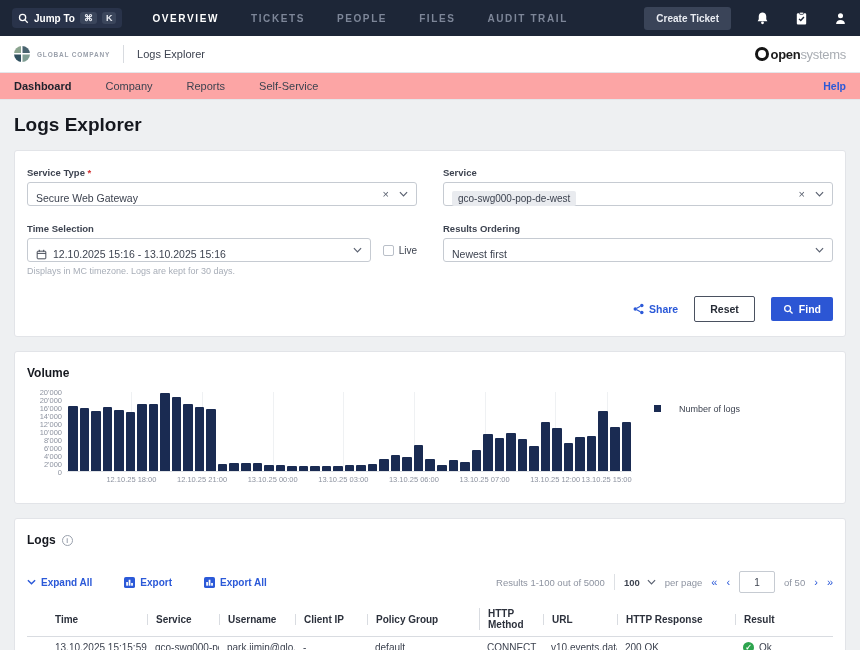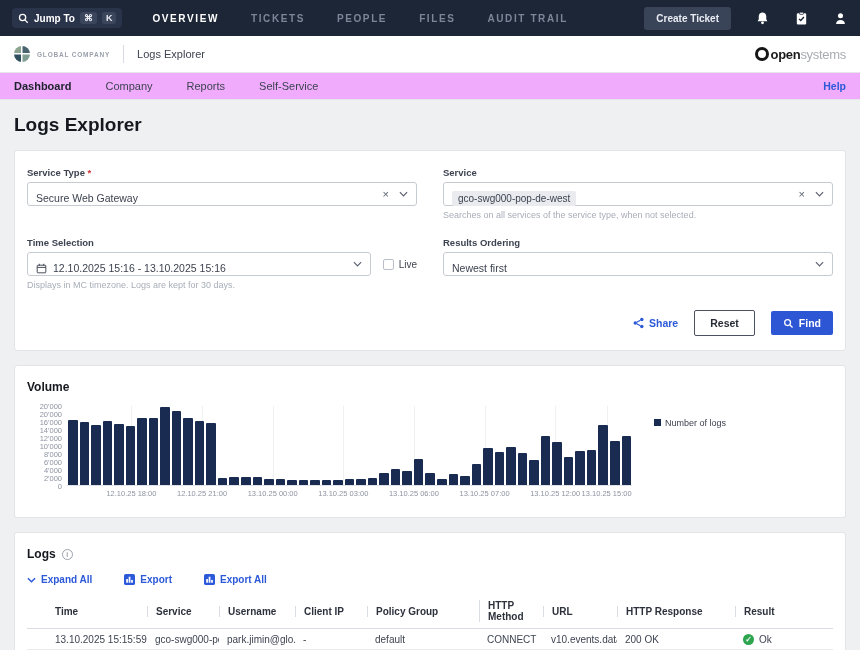--- a/index.html
+++ b/index.html
@@ -29,21 +29,21 @@
                  conic-gradient(#49636f 0 25%, #7f9d93 0 50%, #2f4f5e 0 75%, #8ba48f 0 100%); }
   .company-name { font-size:6.5px; font-weight:bold; letter-spacing:.8px; color:#9aa0ab; margin-left:7px; }
   .crumb-divider { width:1px; height:18px; background:#d8dbe0; margin:0 13px; }
   .crumb-title { font-size:11px; color:#3d4350; }
   .oslogo { margin-left:auto; display:flex; align-items:center; }
   .oslogo .oring { width:14px; height:14px; border:3px solid #151515; border-radius:50%; margin-right:2px; }
   .oslogo .b1 { font-size:13px; font-weight:bold; color:#1b1b1b; letter-spacing:-.3px; }
   .oslogo .b2 { font-size:13px; color:#a9adb3; letter-spacing:-.3px; }
 
   
-  .subnav { height:27px; background:#f0abfc; border-bottom:1px solid #e4e6ea; display:flex;
+  .subnav { height:27px; background:#fca5a5; border-bottom:1px solid #e4e6ea; display:flex;
             align-items:center; padding:0 14px; gap:34px; }
   .subnav span { font-size:11px; color:#3d4350; cursor:pointer; }
   .subnav span.active { font-weight:bold; color:#1d212b; }
   .subnav .help { margin-left:auto; color:#2b59d8; font-weight:bold; font-size:10.5px; }
 
   
   main { padding:12px 14px; }
   h1.page-title { font-size:19px; font-weight:bold; color:#15181f; margin:2px 0 14px; }
 
   .card { background:#fff; border:1px solid #e2e4e8; border-radius:3px; padding:14px 12px; }
@@ -77,31 +77,31 @@
   .sec-title { font-size:12px; font-weight:bold; color:#15181f; }
   .chart-wrap { display:flex; margin-top:12px; }
   .y-axis { width:40px; position:relative; height:80px; flex:none; }
   .ytick { position:absolute; right:5px; transform:translateY(50%); font-size:7.5px; color:#8d93a0; }
   .plot { flex:1; height:80px; position:relative; border-bottom:1px solid #e0e3e7; max-width:565px; }
   .gridline { position:absolute; top:0; bottom:0; width:1px; background:#eff1f3; }
   .bars { position:absolute; inset:0; display:flex; align-items:flex-end; gap:2px; padding:0 1px; }
   .bar { flex:1; border-radius:1px 1px 0 0; }
   .x-axis { position:relative; height:14px; margin-top:3px; }
   .xtick { position:absolute; transform:translateX(-50%); font-size:7.5px; color:#8d93a0; white-space:nowrap; }
-  .legend { flex:none; width:168px; padding:12px 0 0 22px; display:flex; align-items:flex-start; gap:4px; }
+  .legend { flex:none; width:168px; padding:12px 0 0 22px; display:flex; align-items:flex-start; gap:18px; }
   .legend-swatch { width:7px; height:7px; margin-top:1px; }
   .legend-label { font-size:9px; color:#3d4350; }
   .chart-row2 { display:flex; }
   .chart-row2 .sp1 { width:40px; flex:none; } .chart-row2 .x-axis { flex:1; max-width:565px; }
 
   
   .logs-head { display:flex; align-items:center; gap:6px; }
   .info-icon { width:11px; height:11px; border:1px solid #9aa1ad; border-radius:50%; color:#9aa1ad;
                font-size:7px; display:flex; align-items:center; justify-content:center; font-weight:bold; }
-  .logs-toolbar { display:flex; align-items:center; margin-top:13px; }
+  .logs-toolbar { display:flex; align-items:center; margin-top:24px; }
   .tool-link { display:flex; align-items:center; gap:5px; color:#2b59d8; font-size:10px;
                font-weight:bold; cursor:pointer; margin-right:32px; }
   .pager { margin-left:auto; display:flex; align-items:center; gap:9px; font-size:9.5px; color:#8d93a0; }
   .pager .vdiv { width:1px; height:16px; background:#dde0e4; }
   .psize { display:flex; align-items:center; gap:7px; color:#3d4350; font-weight:bold; cursor:pointer; }
   .arrow { color:#2b59d8; font-size:11px; cursor:pointer; }
   .page-input { width:36px; height:22px; border:1px solid #c6cbd2; border-radius:2px; text-align:center;
                 font-size:10px; color:#3d4350; font-family:inherit; }
 
   .ltable { margin-top:10px; }
@@ -193,21 +193,20 @@
         <div class="flabel">Service</div>
         <div class="fbox">
           <span class="grow">
               <span class="chip">gco-swg000-pop-de-west</span>
             </span>
           <span class="icx">×</span>
           <svg class="chev" viewBox="0 0 10 6">
               <polyline points="1,1 5,5 9,1" fill="none" stroke="#5a6170" stroke-width="1.3"></polyline>
             </svg>
         </div>
-        <div class="helper">Searches on all services of the service type, when not selected.</div>
       </div>
       <div>
         <div class="flabel">Time Selection</div>
         <div class="time-row">
           <div class="fbox">
             <span class="grow">
               <svg width="11" height="11" viewBox="0 0 14 14">
                 <rect x="1.5" y="2.8" width="11" height="9.7" rx="1" fill="none" stroke="#3d4350" stroke-width="1.2"></rect>
                 <line x1="1.5" y1="5.6" x2="12.5" y2="5.6" stroke="#3d4350" stroke-width="1.2"></line>
                 <line x1="4.2" y1="1" x2="4.2" y2="3.4" stroke="#3d4350" stroke-width="1.2"></line>
@@ -378,20 +377,37 @@
       </span>
       <span class="tool-link">
         <svg width="11" height="11" viewBox="0 0 12 12">
           <rect width="12" height="12" rx="2" fill="#2b59d8"></rect>
           <rect x="2.4" y="5.5" width="1.9" height="4" fill="#fff"></rect>
             <rect x="5.1" y="3" width="1.9" height="6.5" fill="#fff"></rect>
             <rect x="7.8" y="6.5" width="1.9" height="3" fill="#fff"></rect>
         </svg>
         <span>Export All</span>
       </span>
+      <div class="pager">
+        <span>Results 1-100 out of 5000</span>
+        <span class="vdiv"></span>
+        <span class="psize">
+          <span>100</span>
+          <svg class="chev" style="margin:0" viewBox="0 0 10 6">
+              <polyline points="1,1 5,5 9,1" fill="none" stroke="#5a6170" stroke-width="1.3"></polyline>
+            </svg>
+        </span>
+        <span>per page</span>
+        <span class="arrow">«</span>
+        <span class="arrow">‹</span>
+        <input class="page-input" value="1" style="">
+        <span>of 50</span>
+        <span class="arrow">›</span>
+        <span class="arrow">»</span>
+      </div>
     </div>
     <div class="ltable">
       <div class="lrow lhead">
           <div class="hcell"></div>
           <div class="hcell">Time</div>
           <div class="hcell sep">Service</div>
           <div class="hcell sep">Username</div>
           <div class="hcell sep">Client IP</div>
           <div class="hcell sep">Policy Group</div>
           <div class="hcell sep">HTTP Method</div>

